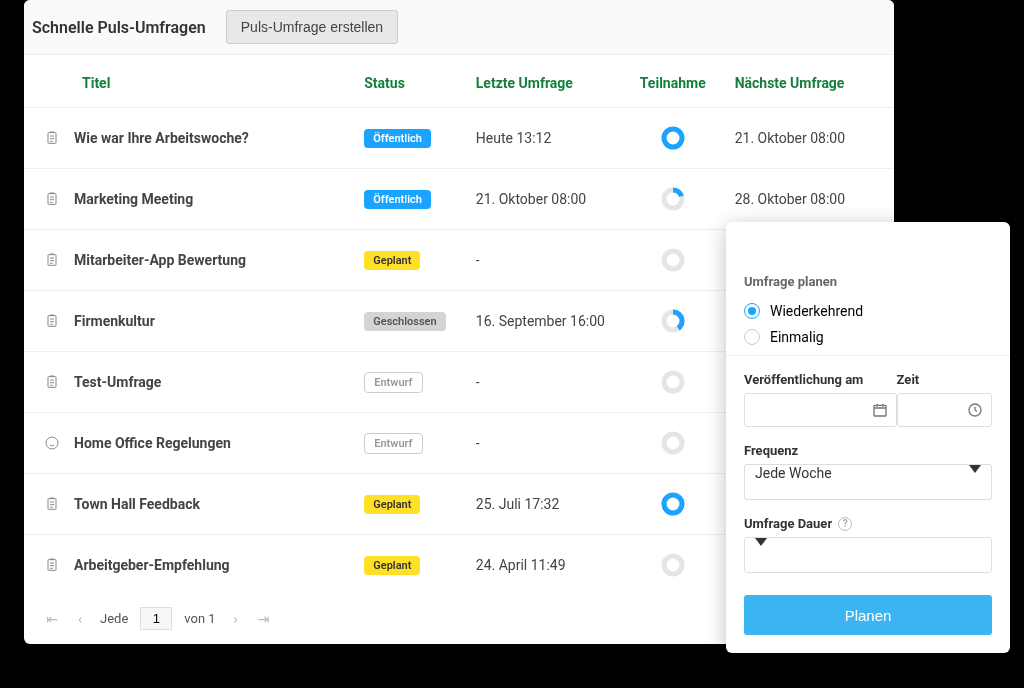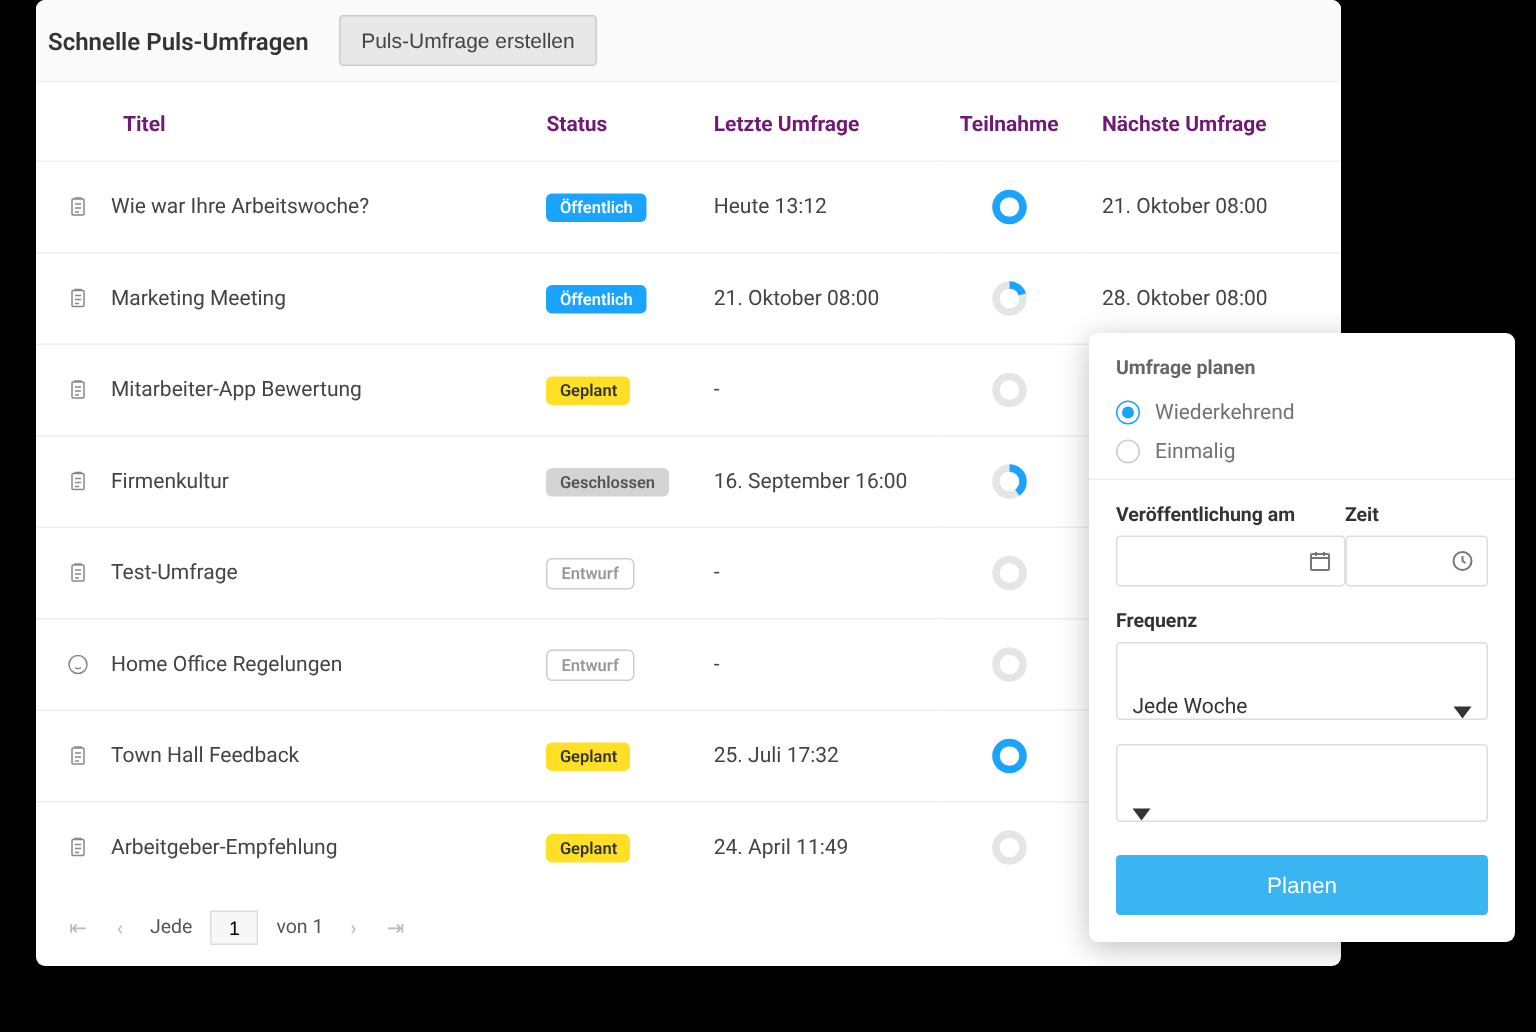--- a/index.html
+++ b/index.html
@@ -32,34 +32,34 @@
     font-size: 14px;
     border-radius: 3px;
     cursor: pointer;
   }
   
   table { width: 100%; border-collapse: collapse; }
   thead th {
     text-align: left;
     font-size: 14px;
     font-weight: 700;
-    color: #701a75;
+    color: #15803d;
     padding: 20px 14px 16px;
   }
   thead th:first-child { padding-left: 58px; }
   tbody td {
     padding: 18px 14px;
     border-top: 1px solid #eee;
     font-size: 14px;
     color: #444;
     vertical-align: middle;
   }
   tbody td:first-child { padding-left: 20px; }
   
-  .title-cell { display: flex; gap: 14px; }
+  .title-cell { display: flex; gap: 14px; font-weight: bold; }
   .row-icon { width: 16px; height: 16px; flex-shrink: 0; }
   
   .badge {
     display: inline-block;
     padding: 3px 9px;
     border-radius: 4px;
     font-size: 11px;
     font-weight: 600;
     color: #fff;
     white-space: nowrap;
@@ -98,22 +98,22 @@
   .popover {
     position: absolute;
     right: 14px;
     top: 222px;
     width: 284px;
     background: #fff;
     border-radius: 6px;
     box-shadow: 0 4px 20px rgba(0,0,0,0.25);
     padding: 16px 18px 18px;
   }
-  .popover-title { font-size: 13px; font-weight: 700; color: #666; margin-bottom: 14px; }
-  .radio-row { display: flex; align-items: center; gap: 10px; margin-bottom: 10px; font-size: 14px; color: #737373; cursor:pointer; }
+  .popover-title { font-size: 13px; font-weight: 700; color: #666; margin-bottom: 14px; margin-top: 36px; }
+  .radio-row { display: flex; align-items: center; gap: 10px; margin-bottom: 10px; font-size: 14px; color: #000000; cursor:pointer; }
   .radio {
     width: 16px; height: 16px; border-radius: 50%;
     border: 1px solid #ccc; display:inline-flex; align-items:center; justify-content:center;
   }
   .radio.checked { border-color:#1aa3ff; }
   .radio.checked::after { content:""; width:8px; height:8px; border-radius:50%; background:#1aa3ff; }
   
   .popover hr { border:0; border-top:1px solid #eee; margin: 10px -18px 16px; }
   
   .field-row { display:flex; margin-bottom:16px; }
@@ -122,21 +122,21 @@
   .input-wrap {
     border:1px solid #ddd; border-radius:3px;
     height:34px; display:flex; align-items:center;
     padding: 0 8px; justify-content:flex-end;
   }
   .input-wrap input { border:0; outline:0; width:100%; font-size:13px; }
   .input-icon { width:16px; height:16px; color:#777; flex-shrink:0; }
   
   .select {
     border:1px solid #ddd; border-radius:3px;
-    height:52px; display:flex; align-items:flex-end;
+    height:36px; display:flex; align-items:flex-start;
     padding: 0 10px; justify-content:space-between;
     font-size:14px; color:#333; cursor:pointer;
     margin-bottom:16px;
   }
   .caret { width:0;height:0;border-left:6px solid transparent;border-right:6px solid transparent;border-top:8px solid #333; }
   
   .help-icon { width:14px;height:14px;border:1px solid #bbb;border-radius:50%;display:inline-flex;align-items:center;justify-content:center;font-size:10px;color:#aaa; }
   
   .plan-btn {
     width:100%;
@@ -381,17 +381,21 @@
             <path d="M12 7v5l3 2"></path>
           </svg>
       </div>
     </div>
   </div>
   <div class="field-label">Frequenz</div>
   <div class="select">
     <span>Jede Woche</span>
     <span class="caret"></span>
   </div>
+  <div class="field-label">
+    <span>Umfrage Dauer</span>
+    <span class="help-icon">?</span>
+  </div>
   <div class="select">
     <span class="caret"></span>
   </div>
   <button class="plan-btn">Planen</button>
 </div>
 
 </body></html>

